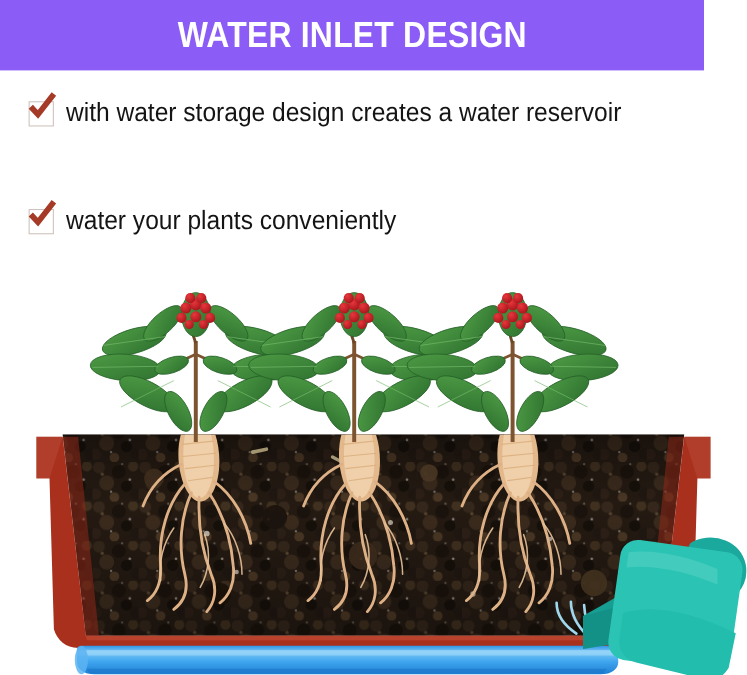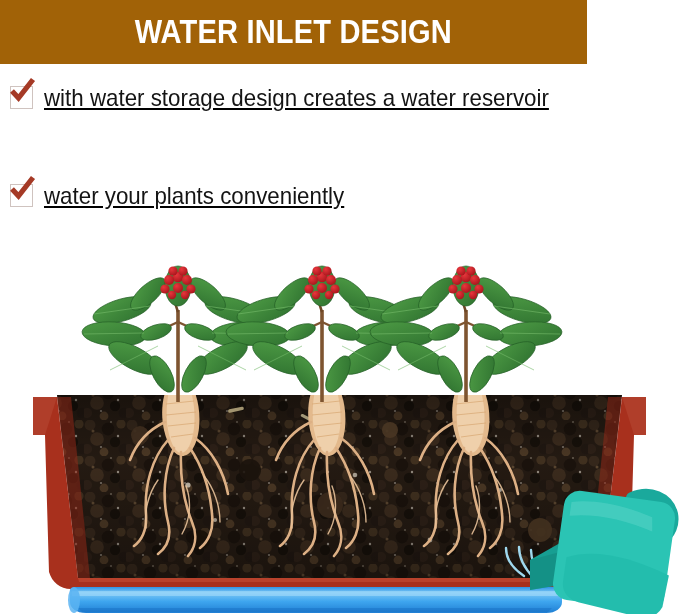--- a/index.html
+++ b/index.html
@@ -1,28 +1,28 @@
 <!DOCTYPE html>
 <html><head>
 <meta charset="utf-8">
 <style>
   html,body{margin:0;padding:0;background:#fff;}
   body{width:679px;height:614px;position:relative;overflow:hidden;
        font-family:"Liberation Sans",sans-serif;}
 
   
-  #banner{position:absolute;left:0;top:0;width:587px;height:64px;
-          background:#a16207;display:flex;align-items:center;justify-content:center;}
+  #banner{position:absolute;left:0;top:0;width:640px;height:64px;
+          background:#8b5cf6;display:flex;align-items:center;justify-content:center;}
   #banner-title{color:#ffffff;font-size:33px;font-weight:bold;
           letter-spacing:.2px;transform:scaleX(.88);transform-origin:center;
           white-space:nowrap;font-family:"Liberation Sans",sans-serif;}
 
   
   #features{position:absolute;left:0;top:64px;width:679px;height:176px;}
-  .feat-row{position:absolute;left:10px;display:flex;height:34px;text-decoration:underline;}
+  .feat-row{position:absolute;left:26px;display:flex;align-items:center;height:34px;}
   .feat-row.r0{top:22px;}
   .feat-row.r1{top:71px;}
   .feat-row.r2{top:120px;}
   .cbox{position:relative;width:21px;height:21px;border:1.6px solid #cfc3bf;
         background:#fff;flex:0 0 auto;margin-right:11px;}
   .cbox svg{position:absolute;left:-2px;top:-9px;width:27px;height:27px;overflow:visible;}
   .feat-text{font-size:24px;color:#141414;font-weight:400;white-space:nowrap;
         transform:scaleX(.93);transform-origin:left center;line-height:1;
         font-family:"Liberation Sans",sans-serif;}
 

